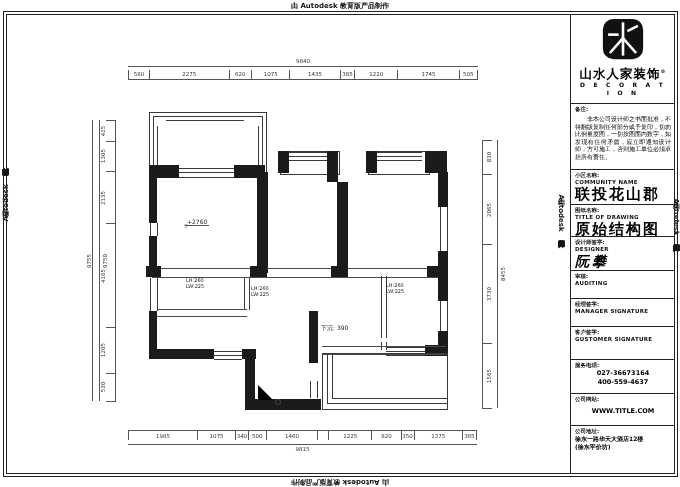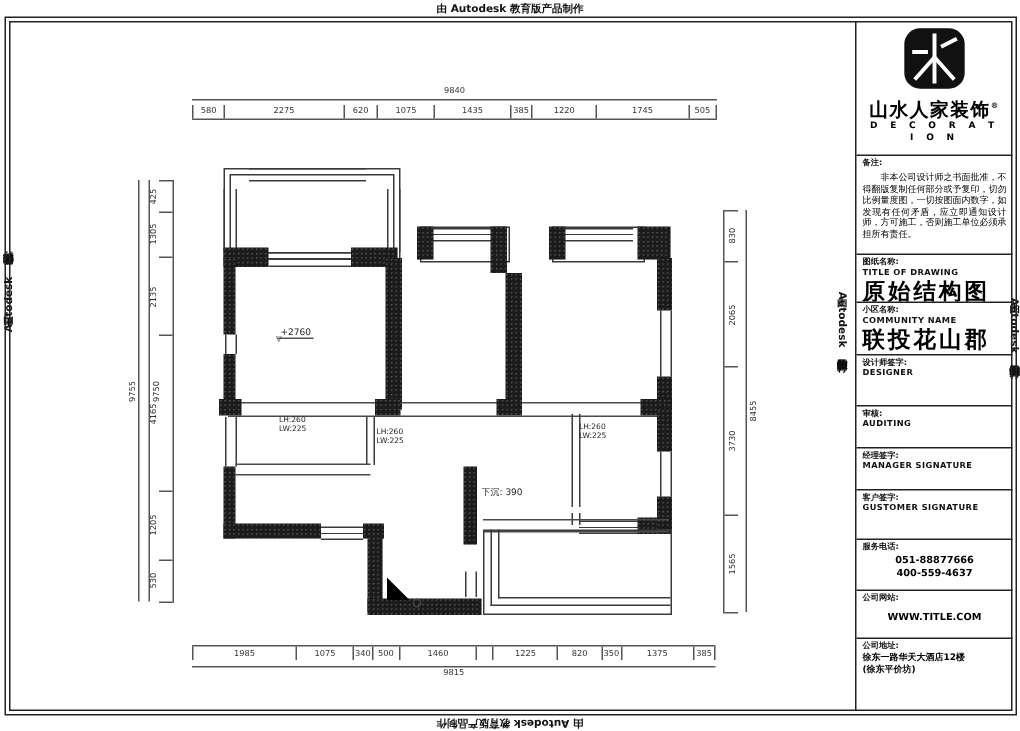--- a/index.html
+++ b/index.html
@@ -301,55 +301,56 @@
     <div class="brand"><span>山水人家装饰</span><sup>®</sup></div>
     <div class="brand-en">D E C O R A T I O N</div>
   </div>
 
 
   <div class="tbs" style="height:66px">
     <div class="lbl">备注:</div>
     <div class="notes">非本公司设计师之书面批准，不得翻版复制任何部分或予复印，切勿比例量度图，一切按图面内数字，如发现有任何矛盾，应立即通知设计师，方可施工，否则施工单位必须承担所有责任。</div>
   </div>
 
+  <div class="tbs" style="height:35px">
+    <div class="lbl">小区名称:</div>
+    <div class="lblen">COMMUNITY NAME</div>
+    <div class="val-cn">联投花山郡</div>
+  </div>
+
   <div class="tbs" style="height:32px">
     <div class="lbl">图纸名称:</div>
     <div class="lblen">TITLE OF DRAWING</div>
     <div class="val-cn">原始结构图</div>
   </div>
 
-  <div class="tbs" style="height:35px">
-    <div class="lbl">小区名称:</div>
-    <div class="lblen">COMMUNITY NAME</div>
-    <div class="val-cn">联投花山郡</div>
-  </div>
-
   <div class="tbs" style="height:34px">
     <div class="lbl">设计师签字:</div>
     <div class="lblen">DESIGNER</div>
+    <div class="val-sign">阮攀</div>
   </div>
 
   <div class="tbs" style="height:28px">
     <div class="lbl">审核:</div>
     <div class="lblen">AUDITING</div>
   </div>
 
   <div class="tbs" style="height:28px">
     <div class="lbl">经理签字:</div>
     <div class="lblen">MANAGER SIGNATURE</div>
   </div>
 
   <div class="tbs" style="height:33px">
     <div class="lbl">客户签字:</div>
     <div class="lblen">GUSTOMER SIGNATURE</div>
   </div>
 
   <div class="tbs" style="height:34px">
     <div class="lbl">服务电话:</div>
-    <div class="val-sm">051-88877666</div>
+    <div class="val-sm">027-36673164</div>
     <div class="val-sm">400-559-4637</div>
   </div>
 
   <div class="tbs" style="height:32px">
     <div class="lbl">公司网站:</div>
     <div class="val-sm" style="margin-top:4px">WWW.TITLE.COM</div>
   </div>
 
   <div class="tbs" style="height:26px">
     <div class="lbl">公司地址:</div>

